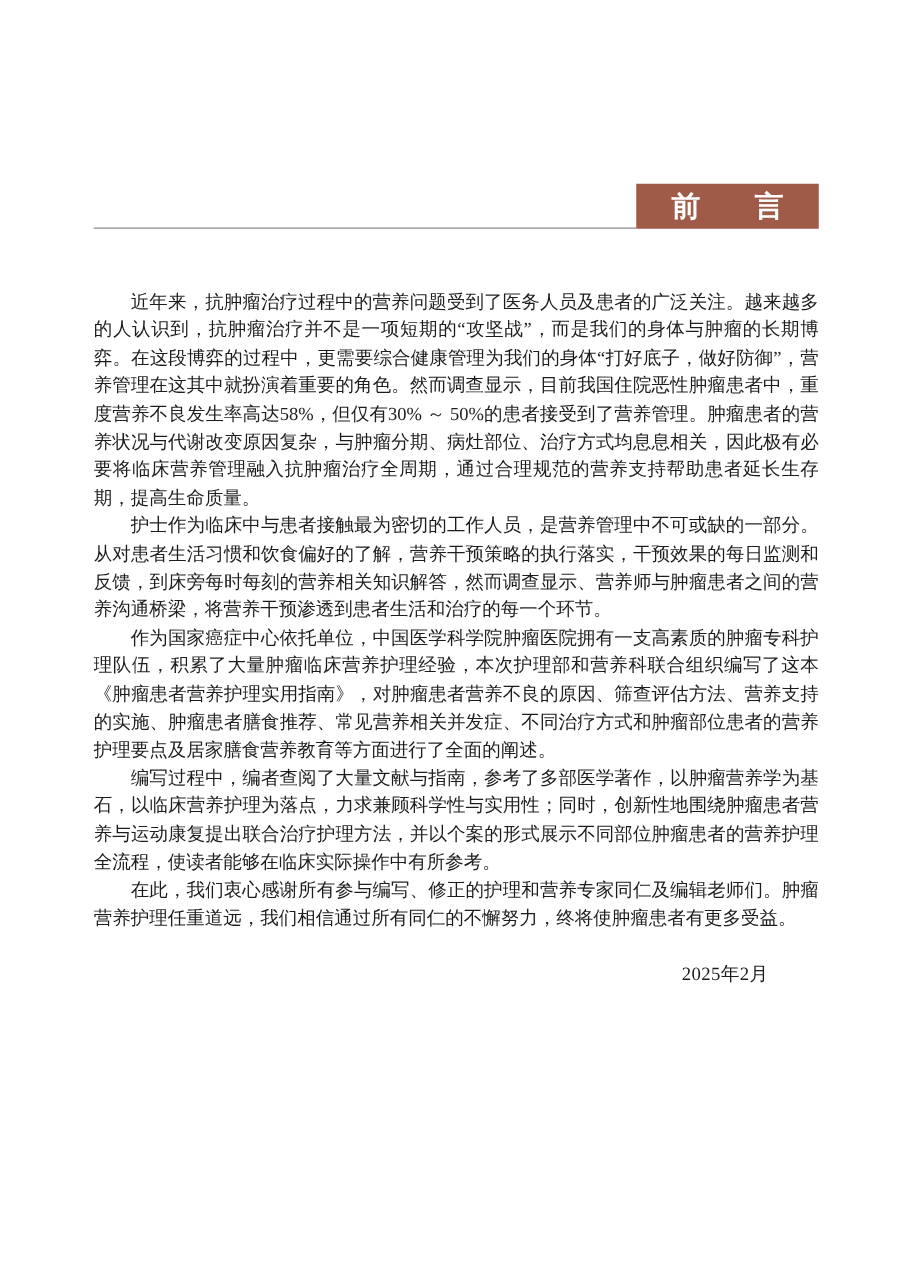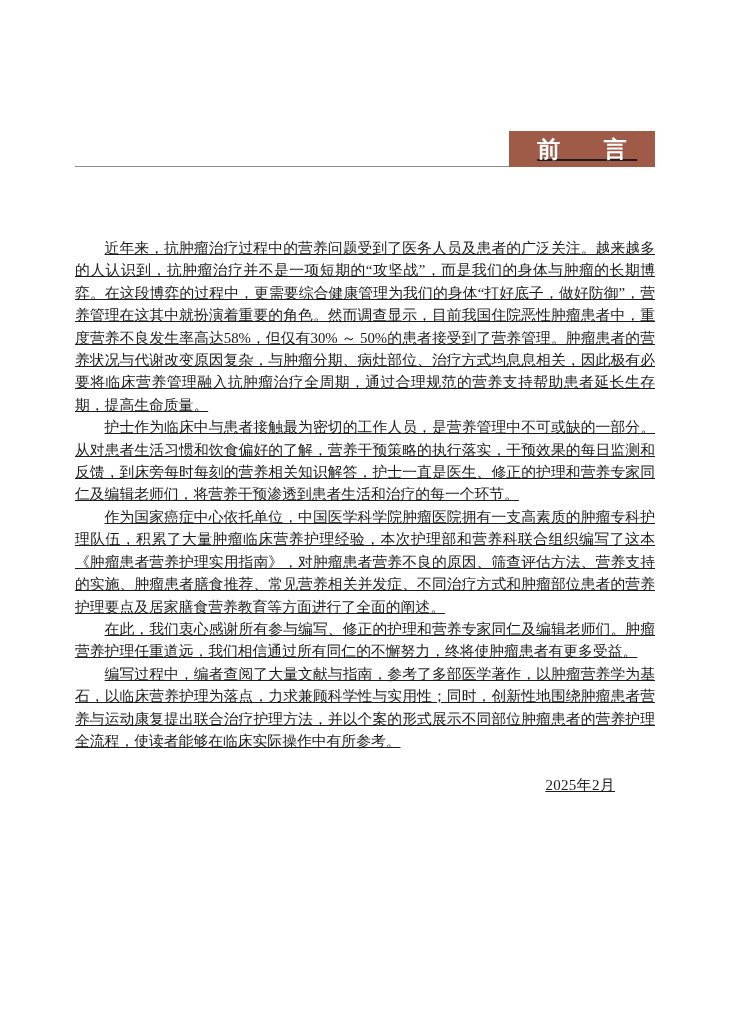--- a/index.html
+++ b/index.html
@@ -15,22 +15,21 @@
     background: #ffffff;
     font-family: "Liberation Serif", "DejaVu Serif", serif;
     color: #1c1c1c;
     box-sizing: border-box;
     overflow: hidden;
   }
   .content {
     position: absolute;
     left: 75px;
     right: 75px;
-    top: 0;
-    text-decoration: underline;
+    top: 16px;
   }
   .preface-header {
     display: flex;
     align-items: flex-end;
     margin-top: 131px;
     height: 36px;
   }
   .header-rule {
     flex: 1;
     border-bottom: 1px solid #8c8c8c;
@@ -45,21 +44,21 @@
     display: flex;
     align-items: center;
     justify-content: center;
     font-size: 23px;
     font-weight: bold;
     letter-spacing: 0.45em;
     text-indent: 0.45em; 
     line-height: 1;
   }
   .body-text {
-    margin-top: 70px;
+    margin-top: 48px;
   }
   .body-text p {
     margin: 0;
     font-size: 14.8px;
     line-height: 22.4px;
     text-align: justify;
     text-indent: 2em;
     word-break: break-all;
   }
   .signature {
@@ -87,24 +86,24 @@
 
     <div class="preface-header">
       <div class="header-rule"></div>
       <div class="title-block" style="background: rgb(160, 90, 72);">
         <span>前　言</span>
       </div>
     </div>
 
     <div class="body-text">
       <p>近年来，抗肿瘤治疗过程中的营养问题受到了医务人员及患者的广泛关注。越来越多的人认识到，抗肿瘤治疗并不是一项短期的“攻坚战”，而是我们的身体与肿瘤的长期博弈。在这段博弈的过程中，更需要综合健康管理为我们的身体“打好底子，做好防御”，营养管理在这其中就扮演着重要的角色。然而调查显示，目前我国住院恶性肿瘤患者中，重度营养不良发生率高达58%，但仅有30% ～ 50%的患者接受到了营养管理。肿瘤患者的营养状况与代谢改变原因复杂，与肿瘤分期、病灶部位、治疗方式均息息相关，因此极有必要将临床营养管理融入抗肿瘤治疗全周期，通过合理规范的营养支持帮助患者延长生存期，提高生命质量。</p>
-      <p>护士作为临床中与患者接触最为密切的工作人员，是营养管理中不可或缺的一部分。从对患者生活习惯和饮食偏好的了解，营养干预策略的执行落实，干预效果的每日监测和反馈，到床旁每时每刻的营养相关知识解答，护士一直是医生、修正的护理和营养专家同仁及编辑老师们，将营养干预渗透到患者生活和治疗的每一个环节。</p>
+      <p>护士作为临床中与患者接触最为密切的工作人员，是营养管理中不可或缺的一部分。从对患者生活习惯和饮食偏好的了解，营养干预策略的执行落实，干预效果的每日监测和反馈，到床旁每时每刻的营养相关知识解答，然而调查显示、营养师与肿瘤患者之间的营养沟通桥梁，将营养干预渗透到患者生活和治疗的每一个环节。</p>
       <p>作为国家癌症中心依托单位，中国医学科学院肿瘤医院拥有一支高素质的肿瘤专科护理队伍，积累了大量肿瘤临床营养护理经验，本次护理部和营养科联合组织编写了这本《肿瘤患者营养护理实用指南》，对肿瘤患者营养不良的原因、筛查评估方法、营养支持的实施、肿瘤患者膳食推荐、常见营养相关并发症、不同治疗方式和肿瘤部位患者的营养护理要点及居家膳食营养教育等方面进行了全面的阐述。</p>
+      <p>编写过程中，编者查阅了大量文献与指南，参考了多部医学著作，以肿瘤营养学为基石，以临床营养护理为落点，力求兼顾科学性与实用性；同时，创新性地围绕肿瘤患者营养与运动康复提出联合治疗护理方法，并以个案的形式展示不同部位肿瘤患者的营养护理全流程，使读者能够在临床实际操作中有所参考。</p>
       <p>在此，我们衷心感谢所有参与编写、修正的护理和营养专家同仁及编辑老师们。肿瘤营养护理任重道远，我们相信通过所有同仁的不懈努力，终将使肿瘤患者有更多受益。</p>
-      <p>编写过程中，编者查阅了大量文献与指南，参考了多部医学著作，以肿瘤营养学为基石，以临床营养护理为落点，力求兼顾科学性与实用性；同时，创新性地围绕肿瘤患者营养与运动康复提出联合治疗护理方法，并以个案的形式展示不同部位肿瘤患者的营养护理全流程，使读者能够在临床实际操作中有所参考。</p>
     </div>
 
     <div class="signature">
       <div class="date">2025年2月</div>
     </div>
 
   </div>
 </div>
 
 </body></html>

